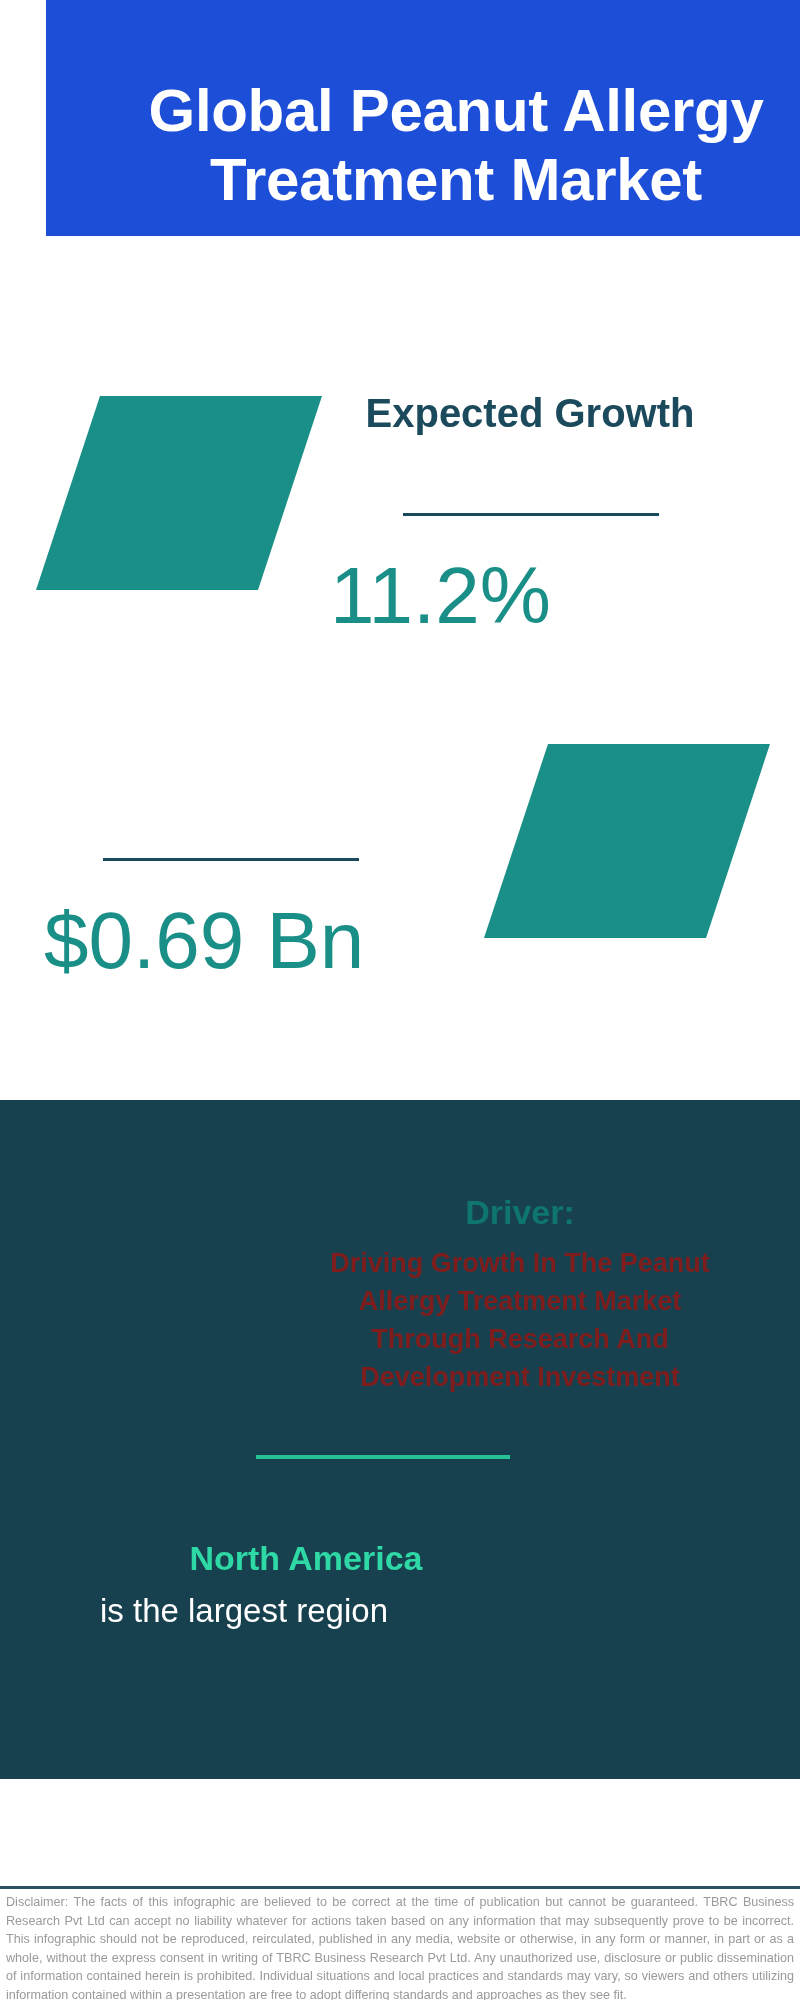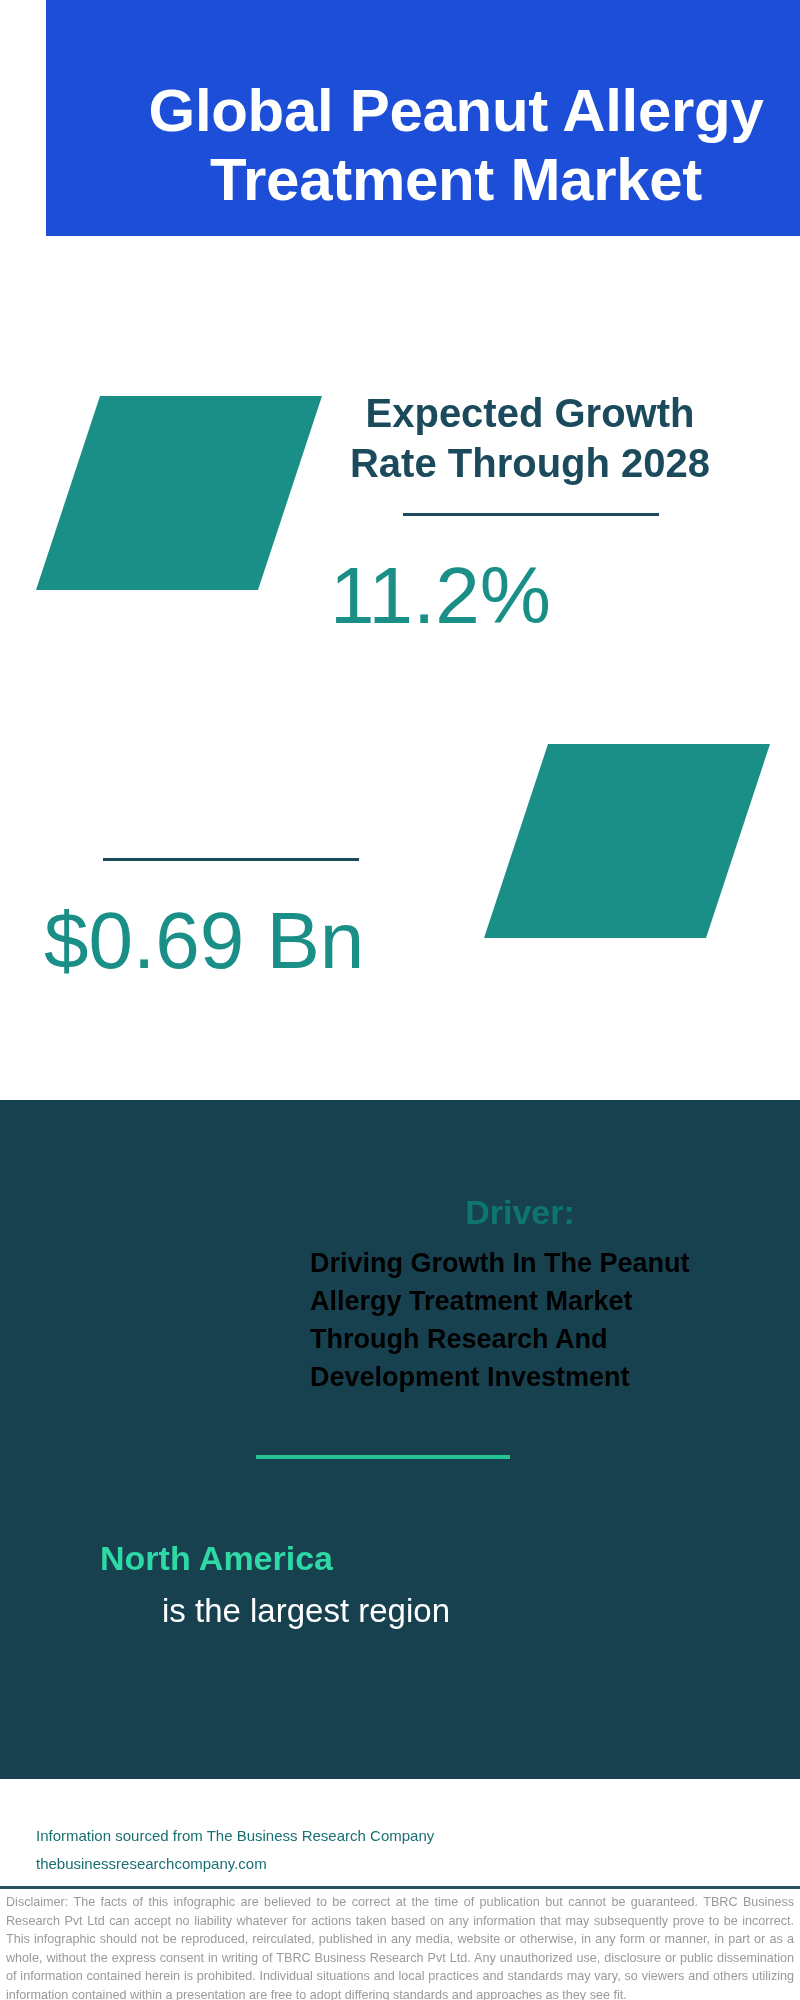--- a/index.html
+++ b/index.html
@@ -13,24 +13,24 @@
 
   
   .para{position:absolute;background:#1a8f87;}
   .stat-head{position:absolute;color:#1b4a5c;font-weight:bold;font-size:40px;line-height:50px;text-align:center;}
   .rule{position:absolute;height:3px;background:#1b4a5c;}
   .stat-val{position:absolute;color:#1a8f87;font-weight:normal;font-size:80px;line-height:80px;text-align:left;}
 
   
   .dark{position:absolute;left:0;top:1100px;width:800px;height:679px;background:#17414f;}
   .driver-title{position:absolute;color:#0f766e;font-weight:bold;font-size:34px;line-height:40px;text-align:center;}
-  .driver-body{position:absolute;color:#000000;font-weight:bold;font-size:27px;line-height:38px;}
+  .driver-body{position:absolute;color:#7f1d1d;font-weight:bold;font-size:27px;line-height:38px;text-align:center;}
   .tealrule{position:absolute;height:4px;background:#25c396;}
-  .region-name{position:absolute;color:#2ed9a6;font-weight:bold;font-size:34px;line-height:42px;text-align:left;}
-  .region-sub{position:absolute;color:#fff;font-size:33px;line-height:44px;text-align:center;}
+  .region-name{position:absolute;color:#2ed9a6;font-weight:bold;font-size:34px;line-height:42px;text-align:center;}
+  .region-sub{position:absolute;color:#fff;font-size:33px;line-height:44px;}
 
   
   .src{position:absolute;color:#1a6f72;font-size:15px;line-height:28px;}
   .footer-rule{position:absolute;left:0;top:1886px;width:800px;height:3px;background:#2b5260;}
   .disclaimer{position:absolute;left:6px;top:1893px;width:788px;color:#9a9a9a;font-size:12.6px;line-height:18.6px;text-align:justify;}
 </style>
 </head>
 <body>
 
 <div class="page">
@@ -38,21 +38,20 @@
   <div class="header">
     <div class="title">
       <div>Global Peanut Allergy</div>
       <div>Treatment Market</div>
     </div>
   </div>
 
   <div class="para" style="left:36px;top:396px;width:286px;height:194px;clip-path:polygon(64px 0,286px 0,222px 194px,0 194px);"></div>
   <div class="stat-head" style="left:330px;top:388px;width:400px;">
     <div>Expected Growth</div>
-    <div>Rate Through 2028</div>
   </div>
   <div class="rule" style="left:403px;top:513px;width:256px;"></div>
   <div class="stat-val" style="left:330px;top:556px;width:400px;">11.2%</div>
 
   <div class="stat-head" style="left:60px;top:727px;width:400px;">
   </div>
   <div class="rule" style="left:103px;top:858px;width:256px;"></div>
   <div class="stat-val" style="left:44px;top:901px;width:400px;">$0.69 Bn</div>
   <div class="para" style="left:484px;top:744px;width:286px;height:194px;clip-path:polygon(64px 0,286px 0,222px 194px,0 194px);"></div>
 
@@ -65,20 +64,16 @@
     <div>Through Research And</div>
     <div>Development Investment</div>
   </div>
   <div class="tealrule" style="left:256px;top:1455px;width:254px;"></div>
 
   <div class="region-name" style="left:100px;top:1537px;width:412px;">North America</div>
   <div class="region-sub" style="left:100px;top:1589px;width:412px;">
     <div>is the largest region</div>
   </div>
 
-  <div class="src" style="left:36px;top:1822px;width:440px;">
-    <div>Information sourced from The Business Research Company</div>
-    <div>thebusinessresearchcompany.com</div>
-  </div>
   <div class="footer-rule"></div>
   <div class="disclaimer">Disclaimer: The facts of this infographic are believed to be correct at the time of publication but cannot be guaranteed. TBRC Business Research Pvt Ltd can accept no liability whatever for actions taken based on any information that may subsequently prove to be incorrect. This infographic should not be reproduced, reirculated, published in any media, website or otherwise, in any form or manner, in part or as a whole, without the express consent in writing of TBRC Business Research Pvt Ltd. Any unauthorized use, disclosure or public dissemination of information contained herein is prohibited. Individual situations and local practices and standards may vary, so viewers and others utilizing information contained within a presentation are free to adopt differing standards and approaches as they see fit.</div>
 
 </div>
 
 </body></html>

